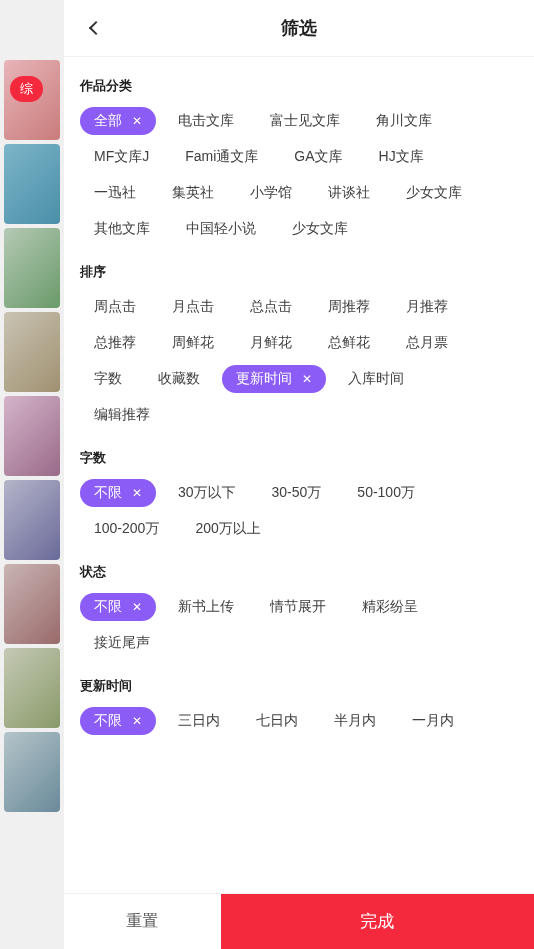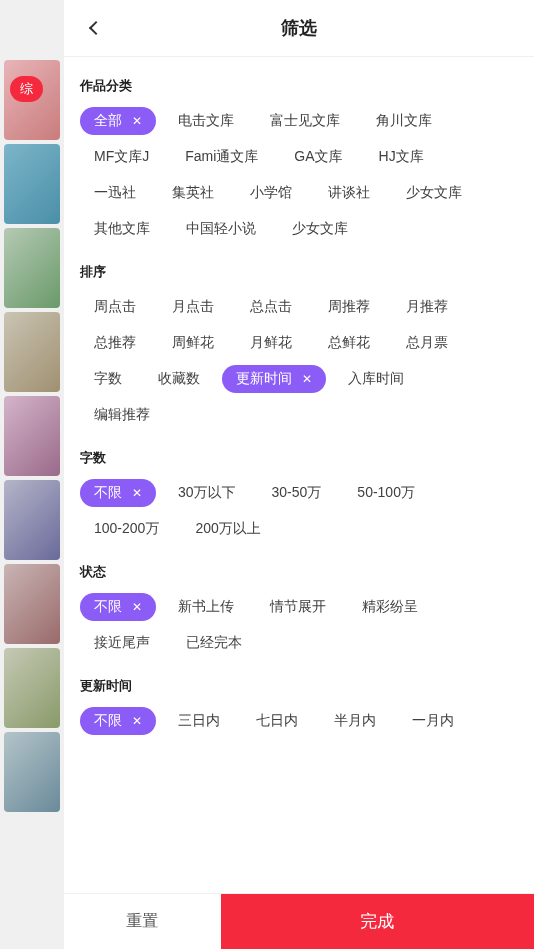--- a/index.html
+++ b/index.html
@@ -287,21 +287,20 @@
     <div class="section">
       <div class="section-title">状态</div>
       <div class="tags-row">
         <button class="tag active">不限 <span class="close-x">✕</span></button>
         <button class="tag">新书上传</button>
         <button class="tag">情节展开</button>
         <button class="tag">精彩纷呈</button>
       </div>
       <div class="tags-row">
         <button class="tag">接近尾声</button>
-        <button class="tag">已经完本</button>
       </div>
     </div>
 
     <div class="section">
       <div class="section-title">更新时间</div>
       <div class="tags-row">
         <button class="tag active">不限 <span class="close-x">✕</span></button>
         <button class="tag">三日内</button>
         <button class="tag">七日内</button>
         <button class="tag">半月内</button>

